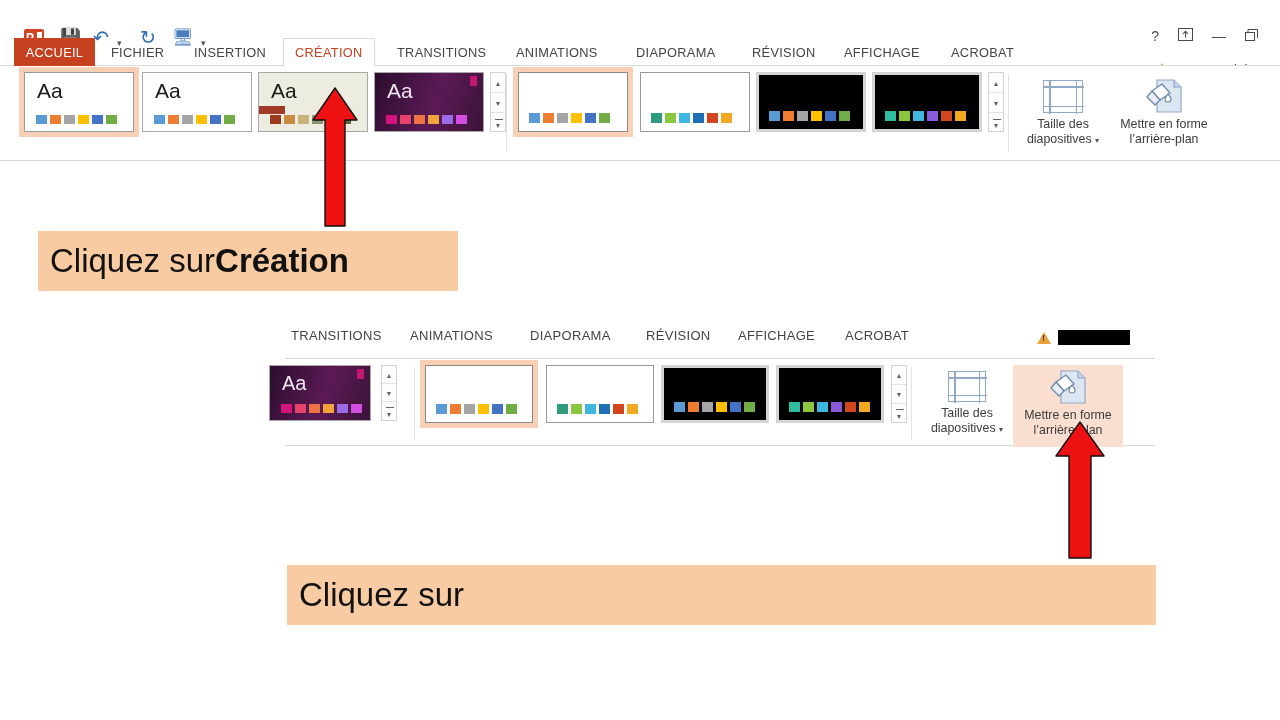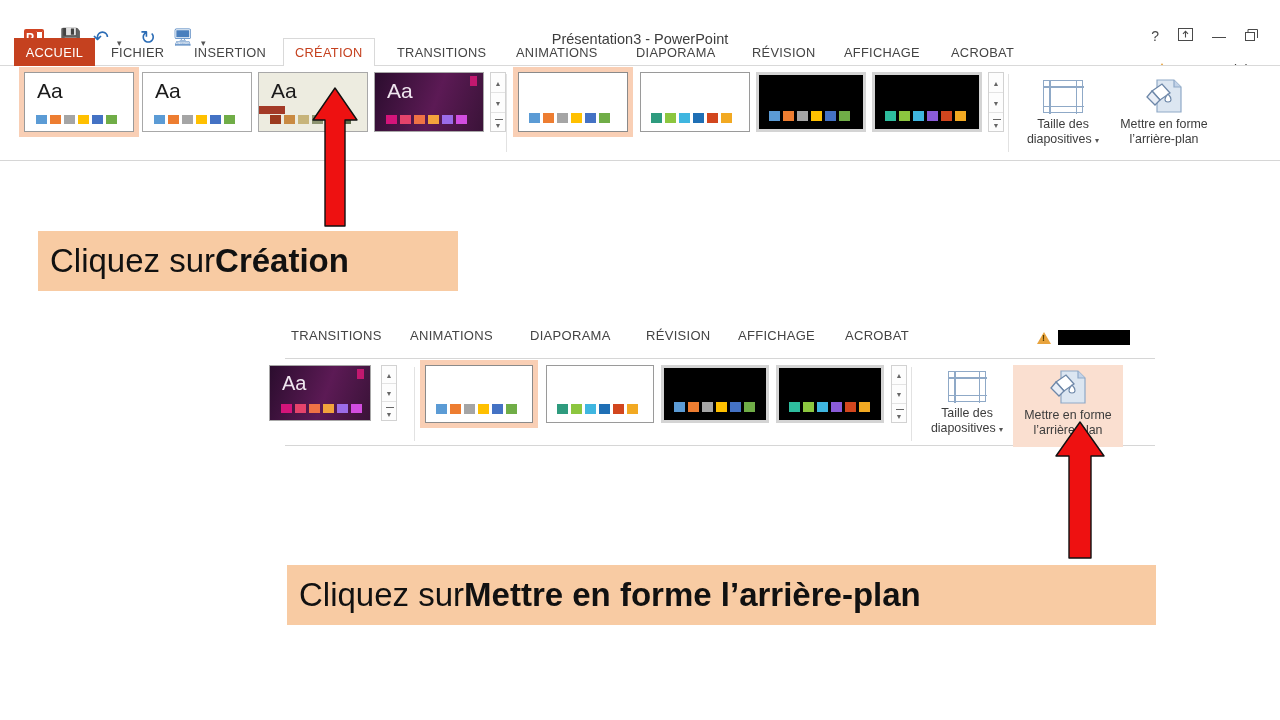--- a/index.html
+++ b/index.html
@@ -164,21 +164,20 @@
     <div class="qat-row">
       <div class="pp-logo"></div>
 
       <span class="qat-icon ico-save">💾</span>
       <span class="qat-icon ico-undo">↶</span>
       <span class="qat-icon ico-undo-caret">▾</span>
       <span class="qat-icon ico-redo">↻</span>
       <span class="qat-icon ico-show">🖥</span>
       <span class="qat-icon ico-qatcaret">▾</span>
 
-      <div class="win-title">Présentation3 - PowerPoint</div>
 
       <div class="win-ctrls">
         <span class="win-ctrl">?</span>
         <span class="win-ctrl">
           <svg width="15" height="13" viewBox="0 0 15 13">
               <rect x="0.5" y="0.5" width="14" height="12" fill="none" stroke="#4a4a4a"></rect>
               <path d="M7.5 9.5 V3.5 M5 5.8 L7.5 3.2 L10 5.8" fill="none" stroke="#4a4a4a" stroke-width="1.1"></path>
             </svg>
         </span>
         <span class="win-ctrl">—</span>
@@ -518,16 +517,15 @@
   </div>
 
   <div class="arrow" style="left:1052px; top:420px;">
     <svg width="56" height="140" viewBox="0 0 56 140">
       <path d="M28 2 L52 36 H39 V138 H17 V36 H4 Z" fill="#ee1111" stroke="#111" stroke-width="1.4" stroke-linejoin="round"></path>
     </svg>
   </div>
 
   <div class="caption" style="left:287px; top:565px; width:869px; height:60px; padding-left:12px;">
     <span>Cliquez sur </span>
-      <b>Mettre en forme l’arrière-plan</b>
   </div>
 
 </div>
 
 </body></html>

